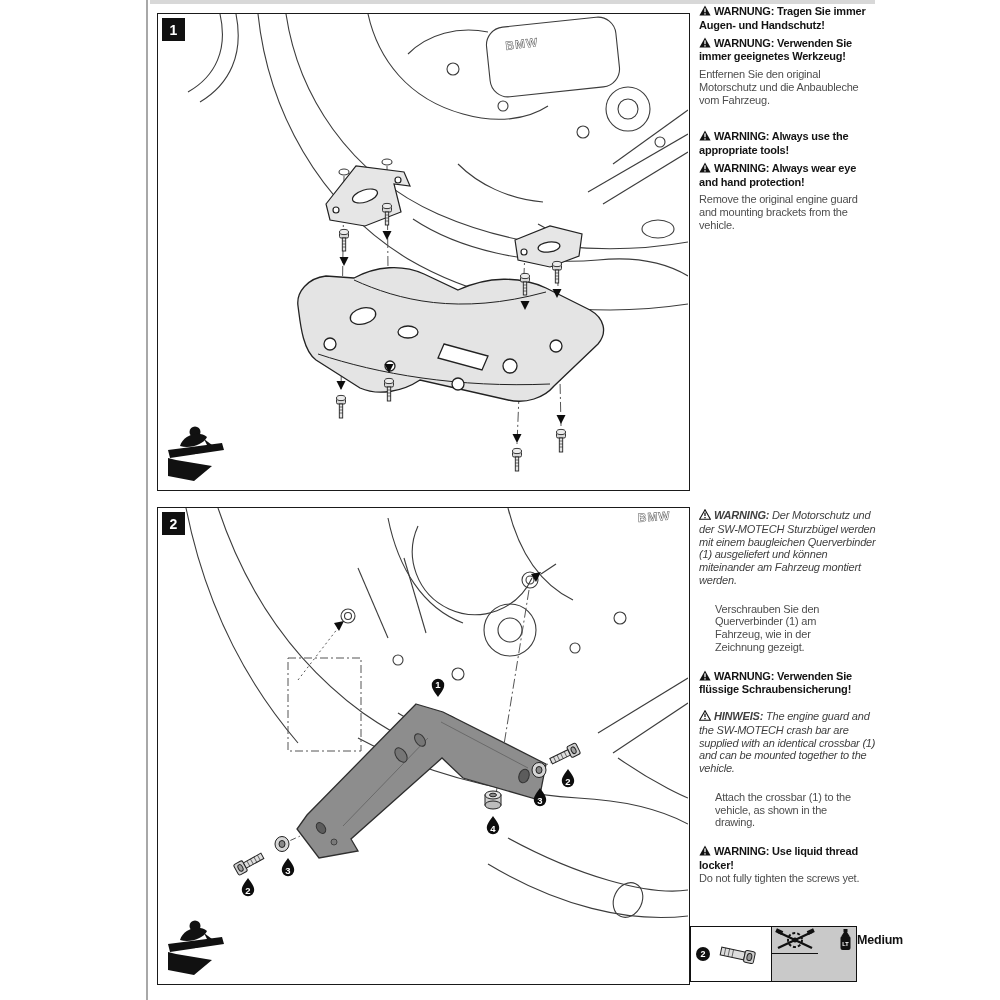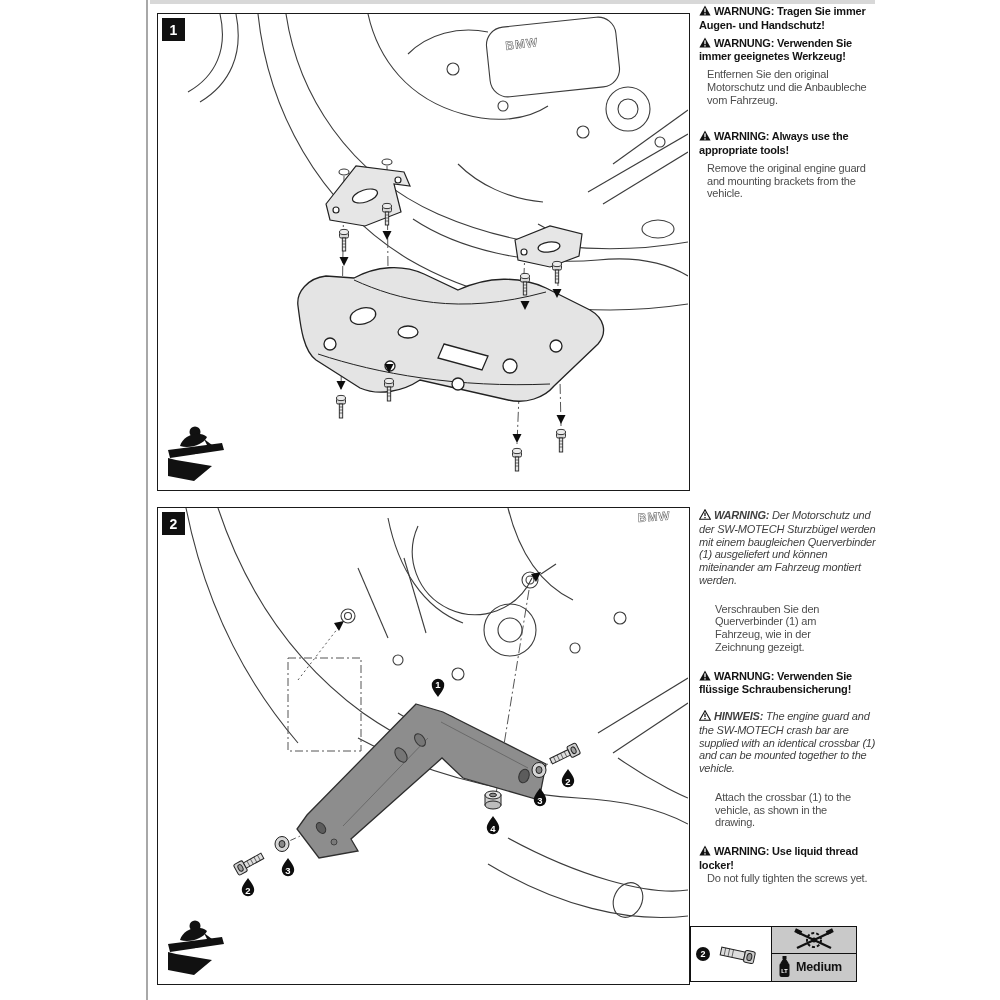--- a/index.html
+++ b/index.html
@@ -23,35 +23,35 @@
   .drawing{position:absolute;left:0;top:0;}
 
   .textcol{
     position:absolute;left:699px;width:178px;
     font-size:11px;line-height:1.16;color:#4d4d4d;letter-spacing:-0.2px;
   }
   #textcol1{top:5px;}
   #textcol2{top:509px;}
   .warn{font-weight:bold;color:#141414;margin:0 0 5px 0;}
   .warn.tight{margin:0;}
-  .bodytxt{margin:0 0 10px 8px;}
+  .bodytxt{margin:0 0 10px 0;}
   .bodytxt.tight{margin:16px;}
   .notice{font-style:italic;color:#3f3f3f;margin:0 0 9px 0;}
   .notice .lbl{font-weight:bold;}
   .sp14{height:14px;}
   .tri{display:inline-block;vertical-align:-1px;margin-right:3px;}
 
   .partsbox{position:absolute;left:690px;top:926px;width:167px;height:56px;display:flex;}
   .pb-white{
     width:82px;height:56px;border:1.5px solid #111;box-sizing:border-box;background:#fff;
     display:flex;align-items:center;padding-left:5px;gap:3px;
   }
   .pb-gray{
     width:85px;height:56px;border:1.5px solid #111;border-left:none;box-sizing:border-box;background:#c9c9c9;
-    display:flex;flex-direction:column;
+    display:flex;flex-direction:row;gap:15px;
   }
   .pb-row-top{height:27px;border-bottom:1.5px solid #111;box-sizing:border-box;display:flex;align-items:center;justify-content:center;}
   .pb-row-bot{height:26px;display:flex;align-items:center;gap:5px;padding-left:6px;}
   .pb-badge{
     width:14px;height:14px;border-radius:50%;background:#101010;color:#fff;
     font-size:9px;font-weight:bold;display:flex;align-items:center;justify-content:center;flex:0 0 auto;
   }
   .medium-label{font-weight:bold;font-size:12.5px;color:#111;letter-spacing:-0.2px;}
 
   svg text.balloon-num{font-family:"Liberation Sans",sans-serif;font-size:9.5px;font-weight:bold;fill:#fff;text-anchor:middle;}
@@ -349,20 +349,27 @@
   </p>
   <p class="bodytxt">Entfernen Sie den original Motorschutz und die Anbaubleche vom Fahrzeug.</p>
   <div class="sp14"></div>
   <p class="warn">
     <span class="tri"><svg width="12" height="11" viewBox="0 0 12 11">
           <path d="M6,0.5 L11.6,10.5 H0.4 Z" fill="#111"></path>
           <rect x="5.35" y="3.4" width="1.3" height="3.8" fill="#fff"></rect>
           <rect x="5.35" y="8.2" width="1.3" height="1.4" fill="#fff"></rect>
         </svg></span><span>WARNING: Always use the appropriate tools!</span>
   </p>
+  <p class="warn">
+    <span class="tri"><svg width="12" height="11" viewBox="0 0 12 11">
+          <path d="M6,0.5 L11.6,10.5 H0.4 Z" fill="#111"></path>
+          <rect x="5.35" y="3.4" width="1.3" height="3.8" fill="#fff"></rect>
+          <rect x="5.35" y="8.2" width="1.3" height="1.4" fill="#fff"></rect>
+        </svg></span><span>WARNING: Always wear eye and hand protection!</span>
+  </p>
   <p class="bodytxt">Remove the original engine guard and mounting brackets from the vehicle.</p>
 </div>
 
 <div class="textcol" id="textcol2">
   <p class="notice">
     <span class="tri"><svg width="12" height="11" viewBox="0 0 12 11">
           <path d="M6,0.8 L11.4,10.3 H0.6 Z" fill="#fff" stroke="#111" stroke-width="1.1"></path>
           <rect x="5.35" y="3.6" width="1.3" height="3.4" fill="#111"></rect>
           <rect x="5.35" y="8" width="1.3" height="1.3" fill="#111"></rect>
         </svg></span><span class="lbl">WARNING:</span> <span>Der Motorschutz und der SW-MOTECH Sturzbügel werden mit einem baugleichen Querverbinder (1) ausgeliefert und können miteinander am Fahrzeug montiert werden.</span>

